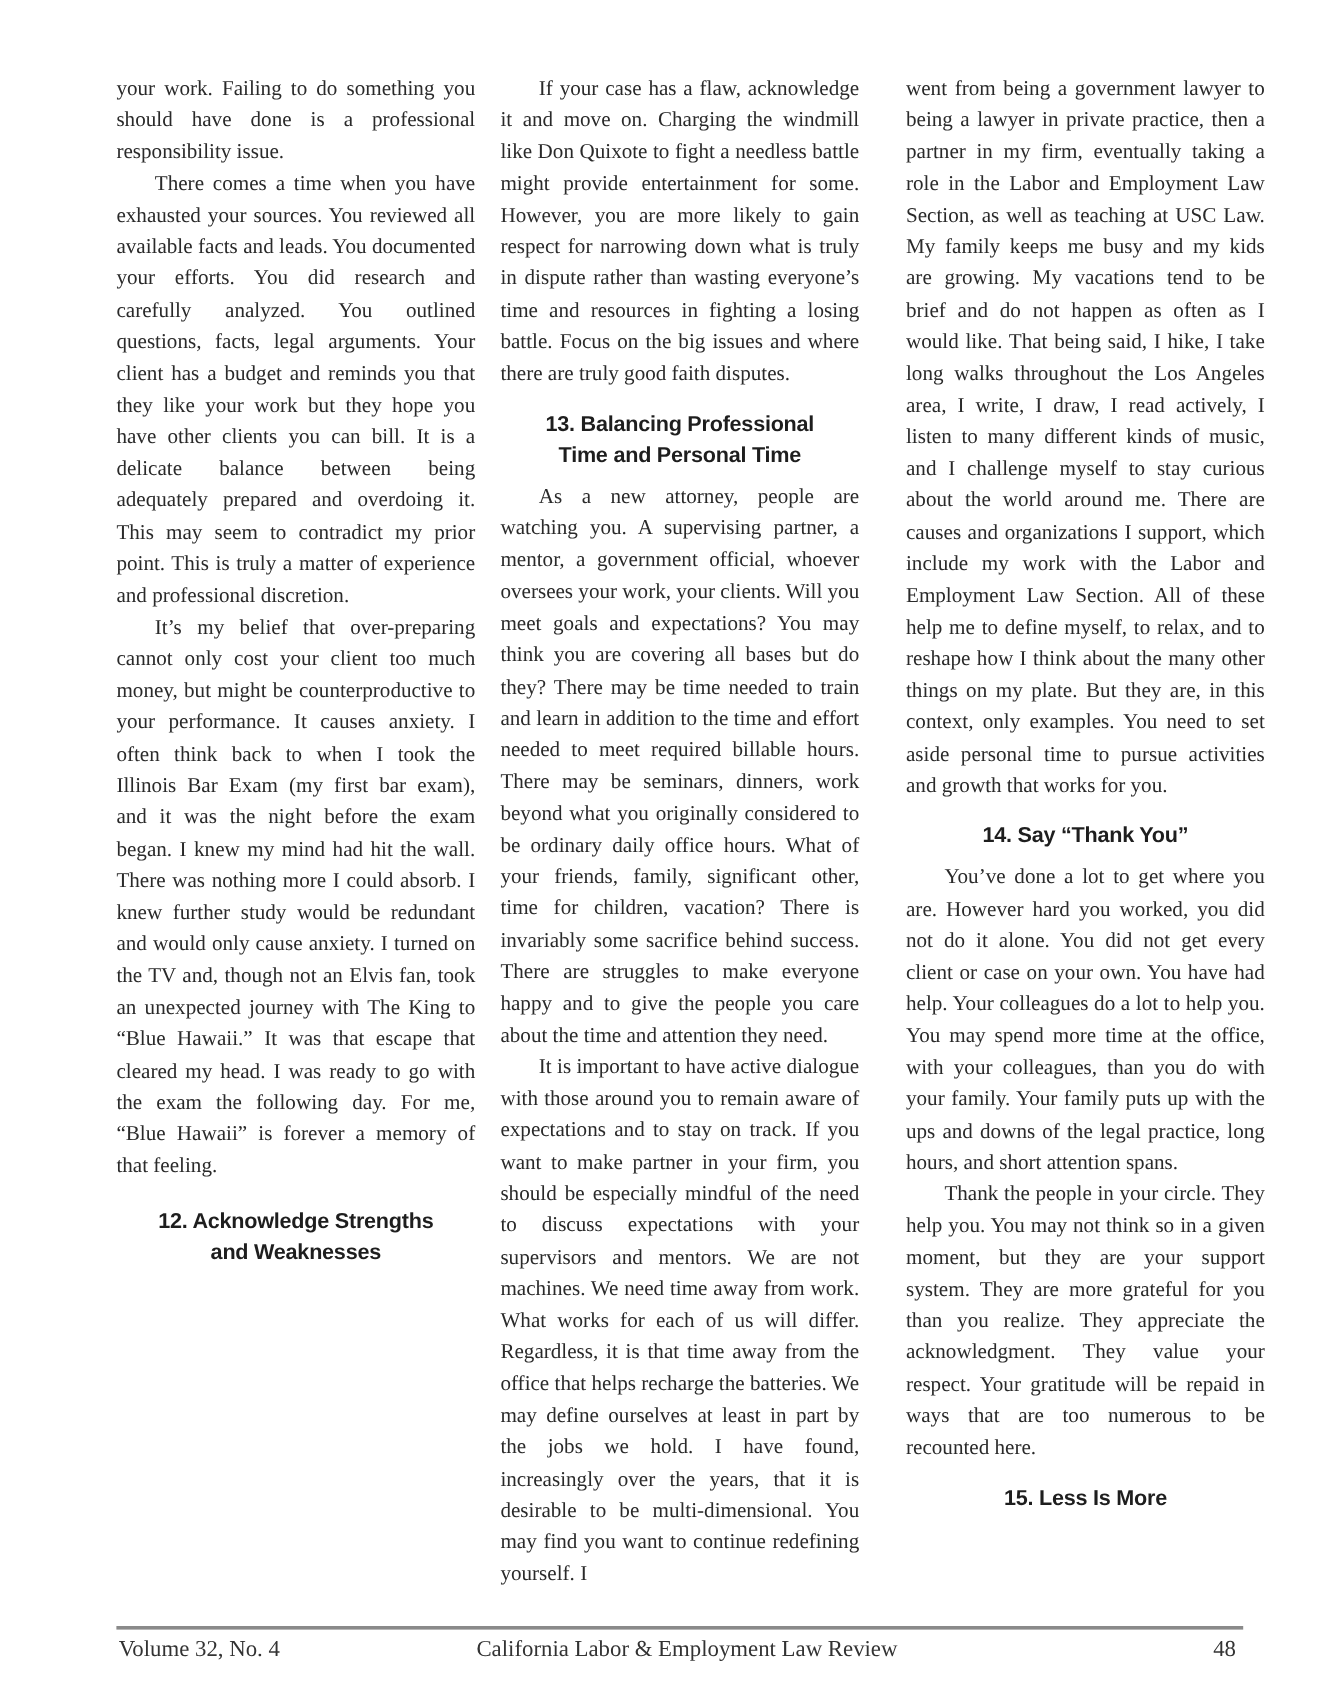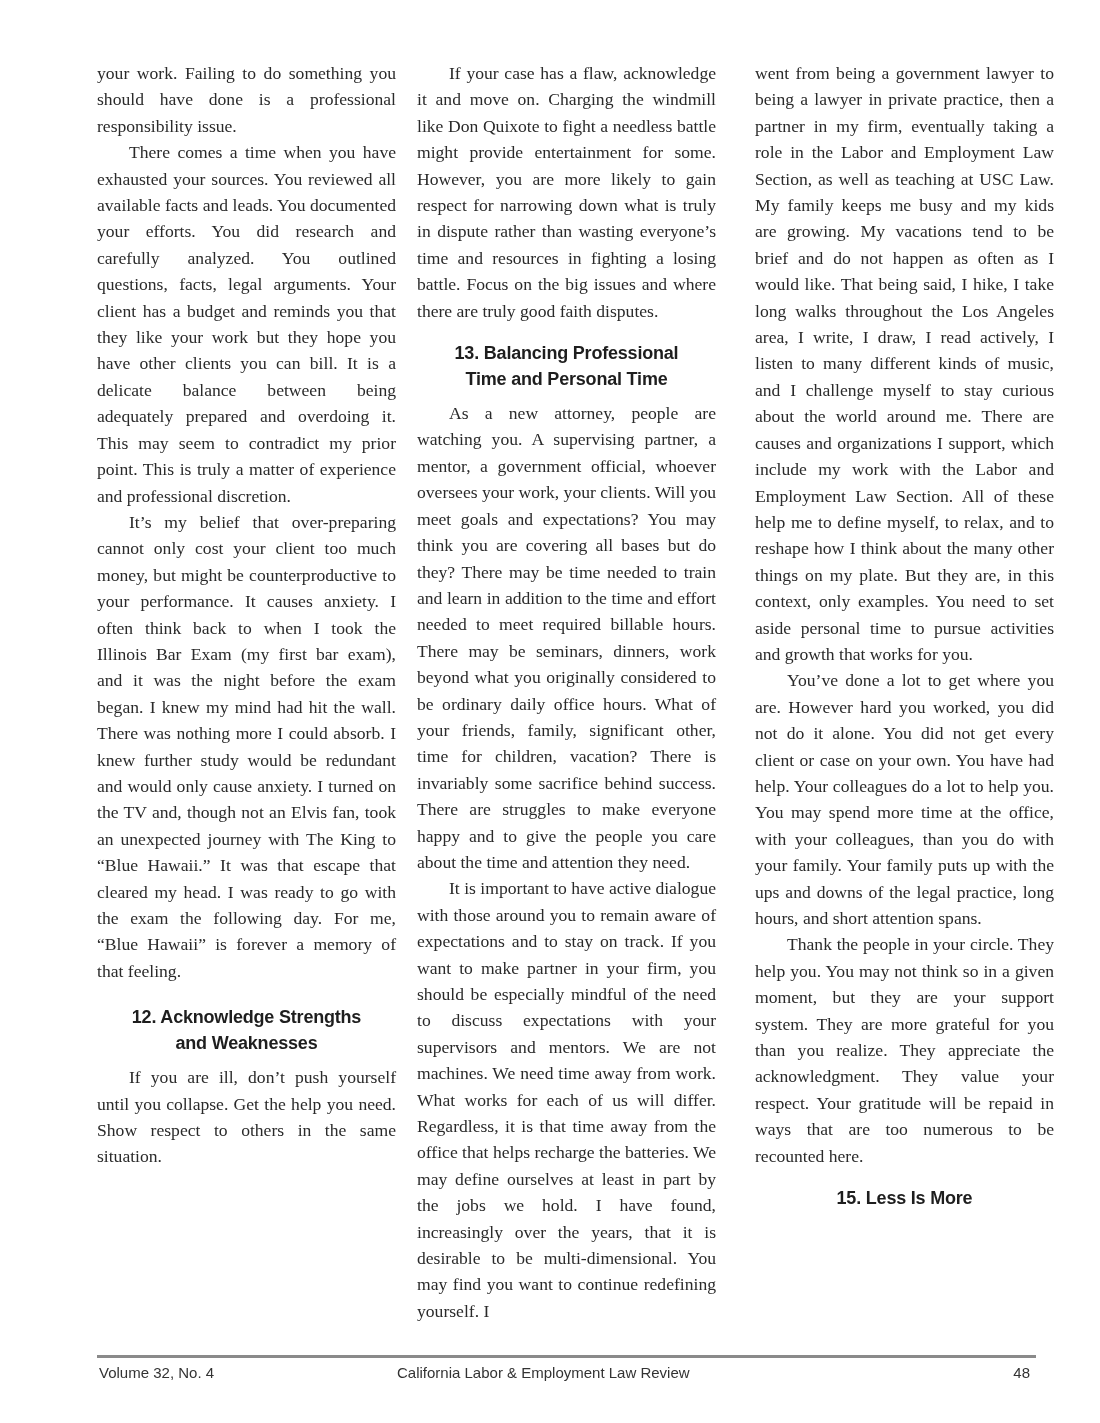--- a/index.html
+++ b/index.html
@@ -19,48 +19,48 @@
   .col h2 {
     font-family: "Liberation Sans", "DejaVu Sans", sans-serif;
     font-weight: bold; font-size: 18px; line-height: 26px; color: #1e1e1e;
     margin: 16px 0 8px 0; text-align: center; letter-spacing: -0.2px;
   }
   .col h2.left { text-align: left; }
   .endmark { font-size: 12px; color: #555; vertical-align: super; margin-left: 6px; }
   .footer-rule { position: absolute; left: 97px; top: 1355px; width: 939px; height: 3px; background: #8a8a8a; }
   .footer {
     position: absolute; left: 97px; top: 1364px; width: 939px; height: 22px;
-    font-family: Liberation Sans, sans-serif; font-size: 15px; color: #333;
+    font-family: Liberation Serif, serif; font-size: 19px; color: #333;
   }
   .footer .vol { position: absolute; left: 2px; top: 0; }
   .footer .pub { position: absolute; left: 300px; top: 0; }
   .footer .pg { position: absolute; right: 6px; top: 0; }
 </style>
 </head>
 <body>
 
 <div class="page">
 
   <div class="col col1">
     <p class="noindent">your work. Failing to do something you should have done is a professional responsibility issue.</p>
     <p>There comes a time when you have exhausted your sources. You reviewed all available facts and leads. You documented your efforts. You did research and carefully analyzed. You outlined questions, facts, legal arguments. Your client has a budget and reminds you that they like your work but they hope you have other clients you can bill. It is a delicate balance between being adequately prepared and overdoing it. This may seem to contradict my prior point. This is truly a matter of experience and professional discretion.</p>
     <p>It’s my belief that over-preparing cannot only cost your client too much money, but might be counterproductive to your performance. It causes anxiety. I often think back to when I took the Illinois Bar Exam (my first bar exam), and it was the night before the exam began. I knew my mind had hit the wall. There was nothing more I could absorb. I knew further study would be redundant and would only cause anxiety. I turned on the TV and, though not an Elvis fan, took an unexpected journey with The King to “Blue Hawaii.” It was that escape that cleared my head. I was ready to go with the exam the following day. For me, “Blue Hawaii” is forever a memory of that feeling.</p>
     <h2 style="margin-top:20px;padding:0 24px;">12. Acknowledge Strengths and Weaknesses</h2>
-    <p>If you are ill, don’t push yourself until you collapse. Get the help you need. Show respect to others in the same situation.</p>
   </div>
 
   <div class="col col2">
     <p>If your case has a flaw, acknowledge it and move on. Charging the windmill like Don Quixote to fight a needless battle might provide entertainment for some. However, you are more likely to gain respect for narrowing down what is truly in dispute rather than wasting everyone’s time and resources in fighting a losing battle. Focus on the big issues and where there are truly good faith disputes.</p>
     <h2 style="padding:0 34px;">13. Balancing Professional Time and Personal Time</h2>
     <p>As a new attorney, people are watching you. A supervising partner, a mentor, a government official, whoever oversees your work, your clients. Will you meet goals and expectations? You may think you are covering all bases but do they? There may be time needed to train and learn in addition to the time and effort needed to meet required billable hours. There may be seminars, dinners, work beyond what you originally considered to be ordinary daily office hours. What of your friends, family, significant other, time for children, vacation? There is invariably some sacrifice behind success. There are struggles to make everyone happy and to give the people you care about the time and attention they need.</p>
     <p>It is important to have active dialogue with those around you to remain aware of expectations and to stay on track. If you want to make partner in your firm, you should be especially mindful of the need to discuss expectations with your supervisors and mentors. We are not machines. We need time away from work. What works for each of us will differ. Regardless, it is that time away from the office that helps recharge the batteries. We may define ourselves at least in part by the jobs we hold. I have found, increasingly over the years, that it is desirable to be multi-dimensional. You may find you want to continue redefining yourself. I</p>
   </div>
 
   <div class="col col3">
     <p class="noindent">went from being a government lawyer to being a lawyer in private practice, then a partner in my firm, eventually taking a role in the Labor and Employment Law Section, as well as teaching at USC Law. My family keeps me busy and my kids are growing. My vacations tend to be brief and do not happen as often as I would like. That being said, I hike, I take long walks throughout the Los Angeles area, I write, I draw, I read actively, I listen to many different kinds of music, and I challenge myself to stay curious about the world around me. There are causes and organizations I support, which include my work with the Labor and Employment Law Section. All of these help me to define myself, to relax, and to reshape how I think about the many other things on my plate. But they are, in this context, only examples. You need to set aside personal time to pursue activities and growth that works for you.</p>
+    <h2>14. Say “Thank You”</h2>
     <p>You’ve done a lot to get where you are. However hard you worked, you did not do it alone. You did not get every client or case on your own. You have had help. Your colleagues do a lot to help you. You may spend more time at the office, with your colleagues, than you do with your family. Your family puts up with the ups and downs of the legal practice, long hours, and short attention spans.</p>
     <p>Thank the people in your circle. They help you. You may not think so in a given moment, but they are your support system. They are more grateful for you than you realize. They appreciate the acknowledgment. They value your respect. Your gratitude will be repaid in ways that are too numerous to be recounted here.</p>
     <h2>15. Less Is More</h2>
   </div>
 
   <div class="footer-rule"></div>
   <div class="footer">
     <span class="vol">Volume 32, No. 4</span>
     <span class="pub">California Labor &amp; Employment Law Review</span>
     <span class="pg">48</span>

